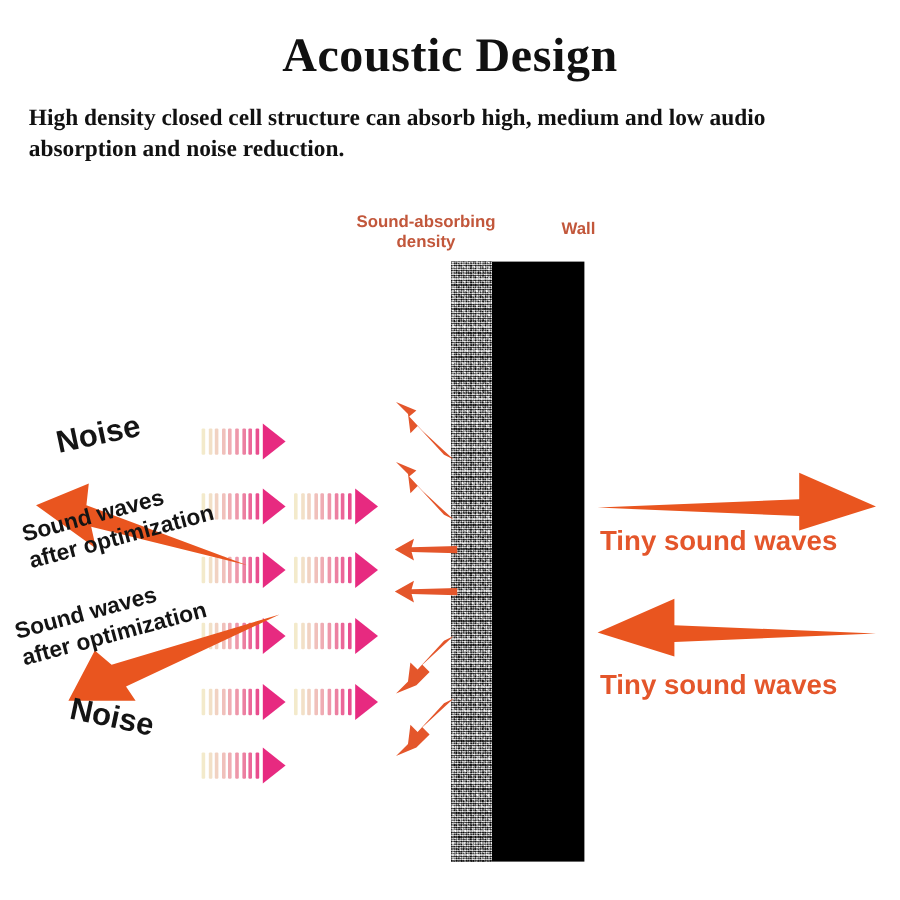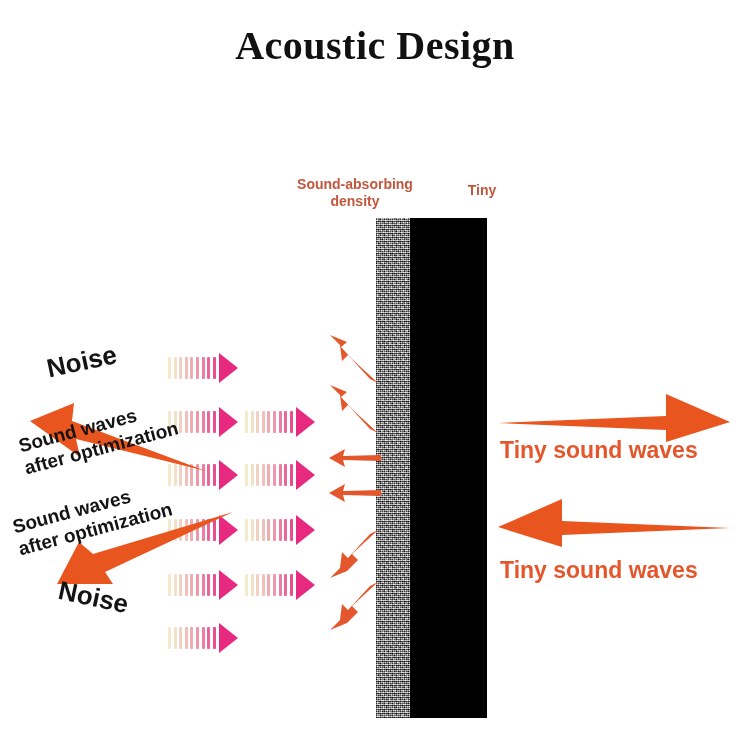--- a/index.html
+++ b/index.html
@@ -100,23 +100,24 @@
     font-size:23px;font-weight:bold;color:#E4562B;
     white-space:nowrap;
   }
 </style>
 </head>
 <body>
 
 <div id="stage">
 
   <div class="title">Acoustic Design</div>
+  <div class="subtitle">High density closed cell structure can absorb high, medium and low audio absorption and noise reduction.</div>
 
   <div class="matlabel">Sound-absorbing density</div>
-  <div class="walllabel">Tiny</div>
+  <div class="walllabel">Wall</div>
 
   <div class="material"></div>
   <div class="wall"></div>
 
   <div class="wave" style="left:168px;top:353px;width:70px;">
     <div class="bars">
         <i style="background: rgb(243, 234, 203);"></i>
         <i style="background: rgb(242, 224, 199);"></i>
         <i style="background: rgb(241, 210, 194);"></i>
         <i style="background: rgb(240, 192, 187);"></i>

